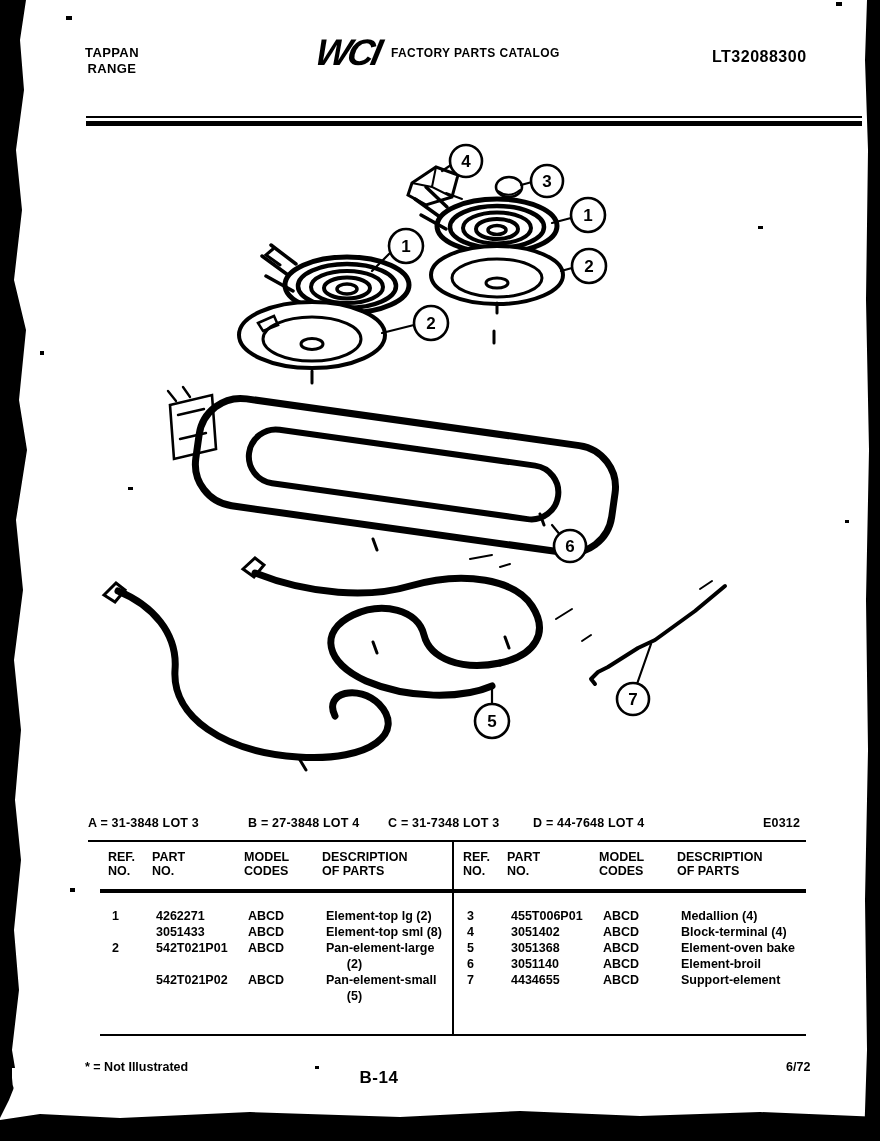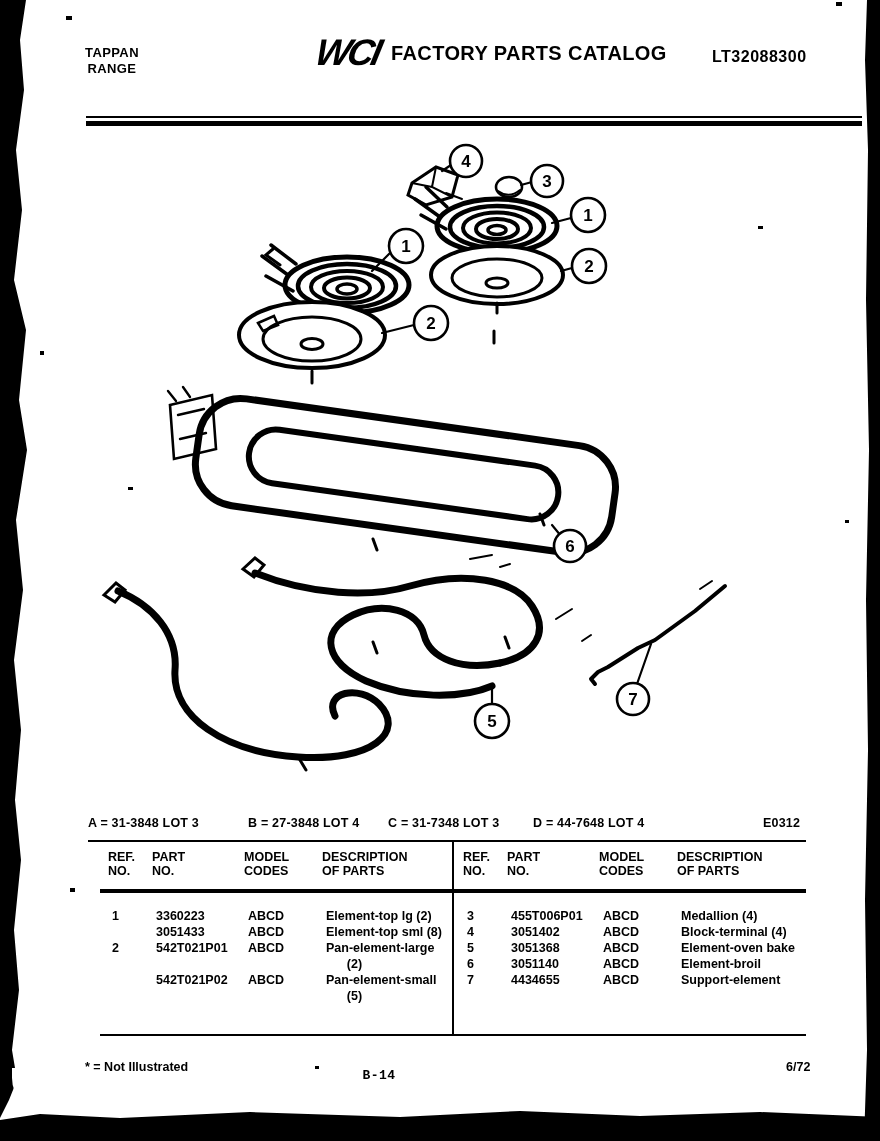--- a/index.html
+++ b/index.html
@@ -16,35 +16,35 @@
   #band-right{left:864px;top:0;width:16px;height:1141px;
     clip-path:polygon(16px 0,16px 1141px,0 1141px,3px 1050px,1px 900px,4px 750px,2px 600px,5px 450px,2px 300px,4px 150px,1px 60px,3px 0);}
   #band-bottom{left:0;top:1108px;width:880px;height:33px;
     clip-path:polygon(0 12px,40px 6px,120px 10px,250px 4px,400px 9px,520px 3px,640px 8px,760px 4px,880px 9px,880px 33px,0 33px);}
   #corner-notch{position:absolute;left:12px;top:1068px;width:52px;height:44px;background:#fff;border-bottom-left-radius:34px;}
   .speck{position:absolute;background:#000;}
   
   #brand{left:85px;top:45px;font-size:13px;line-height:16px;letter-spacing:.4px;}
   #logo-row{left:316px;top:36px;display:flex;align-items:center;}
   #wci-logo{font-size:37px;font-style:italic;font-weight:bold;letter-spacing:-3px;transform:skewX(-12deg);line-height:34px;}
-  #catalog-title{font-size:20px;font-weight:bold;margin-left:12px;letter-spacing:.4px;}
+  #catalog-title{font-size:12px;font-weight:bold;margin-left:12px;letter-spacing:.4px;}
   #doc-number{left:712px;top:48px;font-size:16px;font-weight:bold;letter-spacing:.5px;}
   .rule{position:absolute;background:#000;}
   
   .mc{position:absolute;top:816px;font-size:12.5px;font-weight:bold;letter-spacing:.2px;}
   
   .tline{position:absolute;background:#000;}
   .thead-grid,.tbody-grid{position:absolute;display:grid;grid-template-columns:44px 92px 78px 170px;font-weight:bold;font-size:12.5px;}
   .thead-grid{line-height:14px;}
   .tbody-grid{line-height:16px;}
   .th{white-space:pre-line;}
   .cell{white-space:pre-wrap;}
   
   #footnote{left:85px;top:1060px;font-size:12.5px;font-weight:bold;}
-  #page-number{left:0;top:1068px;width:758px;text-align:center;font-size:13px;font-weight:bold;letter-spacing:.5px;font-family:Liberation Mono, monospace;}
+  #page-number{left:0;top:1068px;width:758px;text-align:center;font-size:17px;font-weight:bold;letter-spacing:.5px;}
   #date-code{left:786px;top:1060px;font-size:12.5px;font-weight:bold;}
   svg{position:absolute;left:0;top:143px;}
   svg *{vector-effect:none;}
   .tube{fill:none;stroke:#000;stroke-linecap:round;stroke-linejoin:round;}
   .thin{fill:none;stroke:#000;stroke-linecap:round;}
   .callout circle{fill:#fff;stroke:#000;stroke-width:2.6;}
   .callout text{font-family:"Liberation Sans",sans-serif;font-size:17px;font-weight:bold;text-anchor:middle;}
 </style>
 </head>
 <body>
@@ -222,21 +222,21 @@
   <div class="th">PART
 NO.</div>
   <div class="th">MODEL
 CODES</div>
   <div class="th">DESCRIPTION
 OF PARTS</div>
 </div>
 
 <div class="tbody-grid" style="left:112px;top:908px;">
   <div class="cell">1</div>
-  <div class="cell">3360223</div>
+  <div class="cell">4262271</div>
   <div class="cell">ABCD</div>
   <div class="cell">Element-top lg (2)</div>
 
   <div class="cell"></div>
   <div class="cell">3051433</div>
   <div class="cell">ABCD</div>
   <div class="cell">Element-top sml (8)</div>
 
   <div class="cell">2</div>
   <div class="cell">542T021P01</div>

